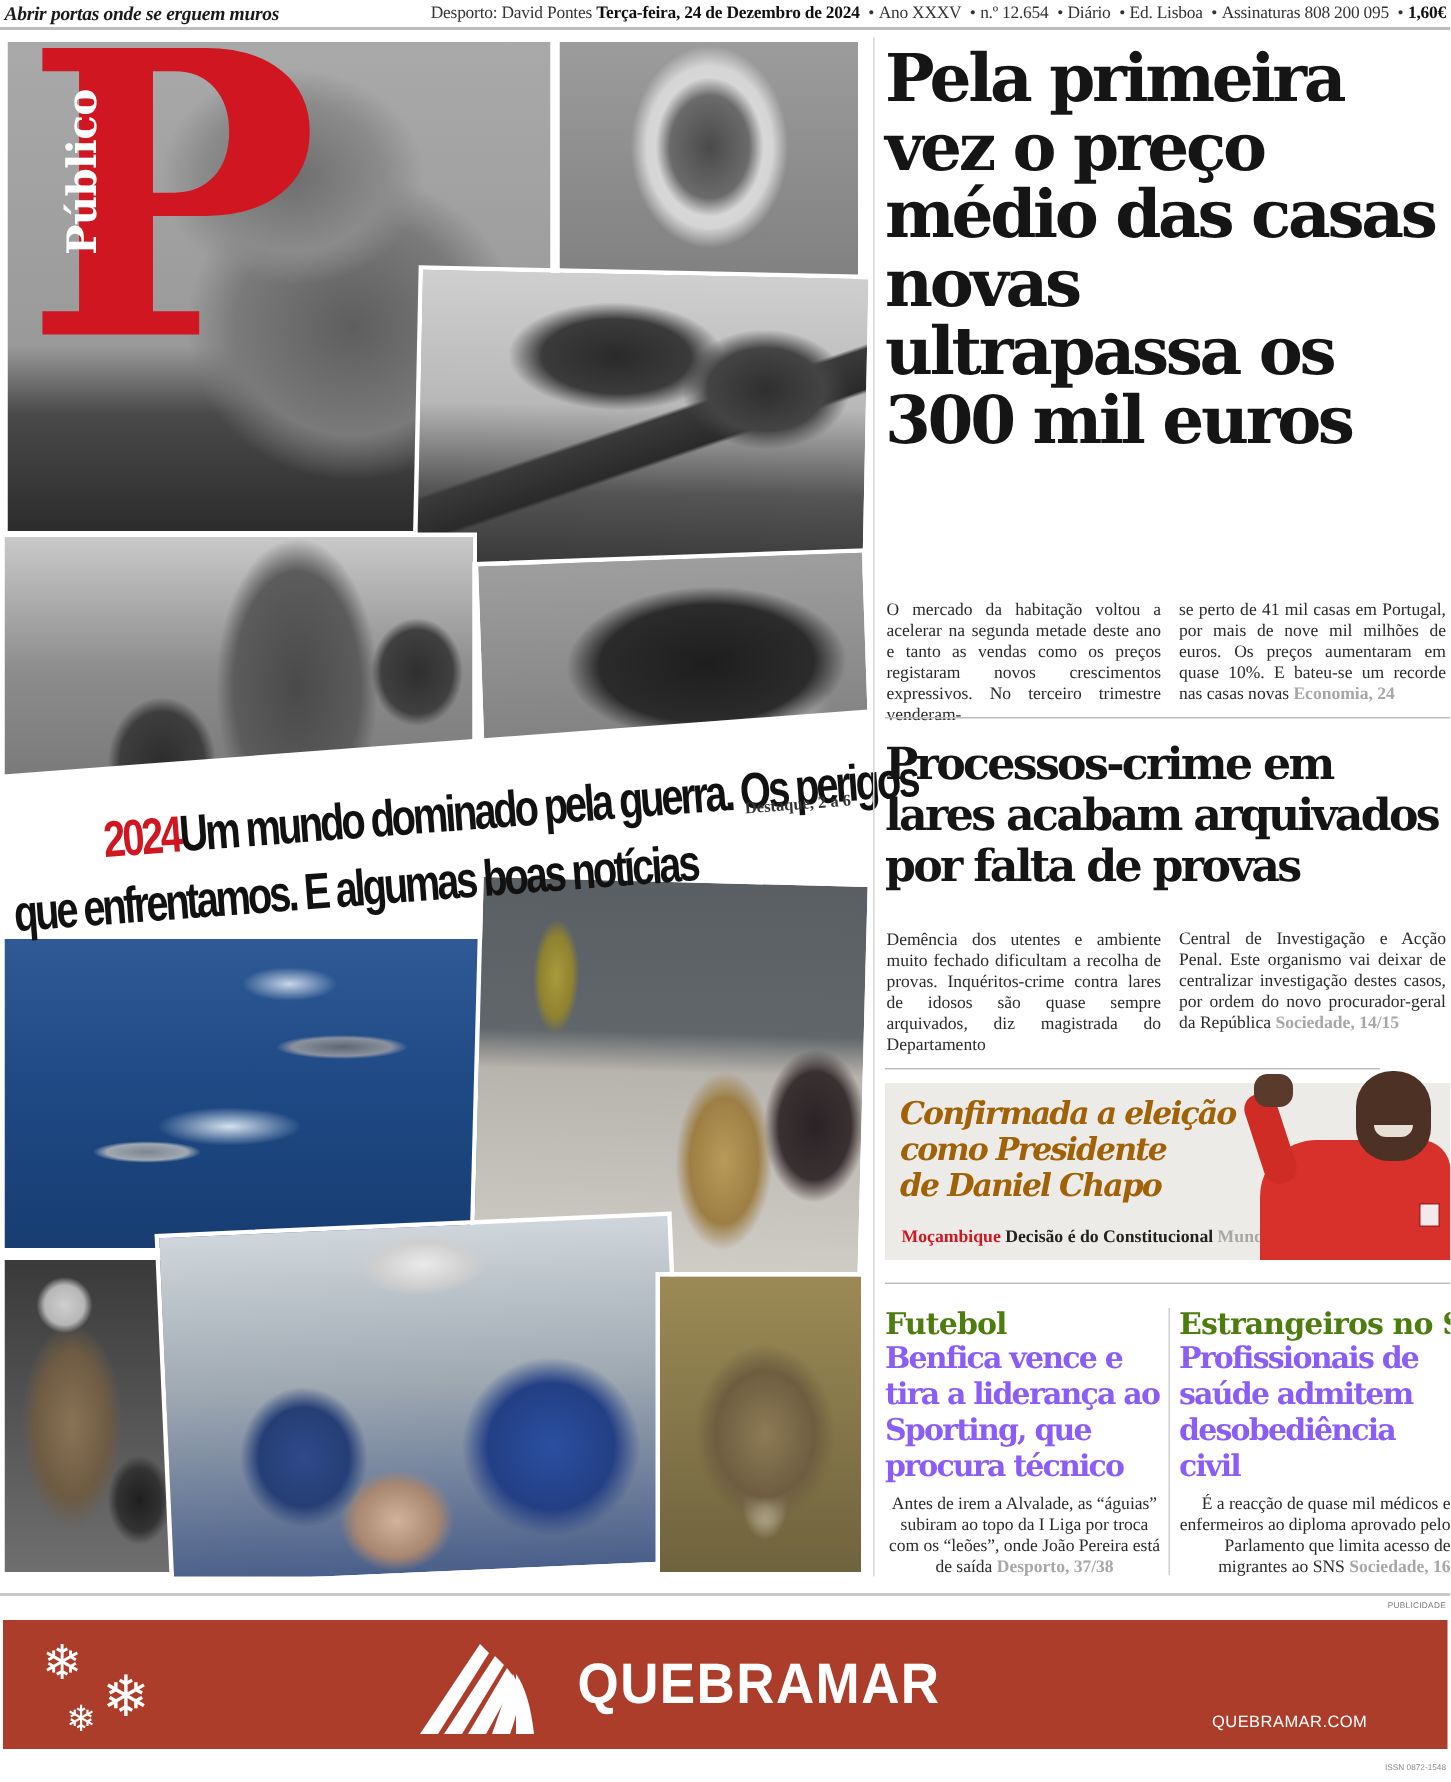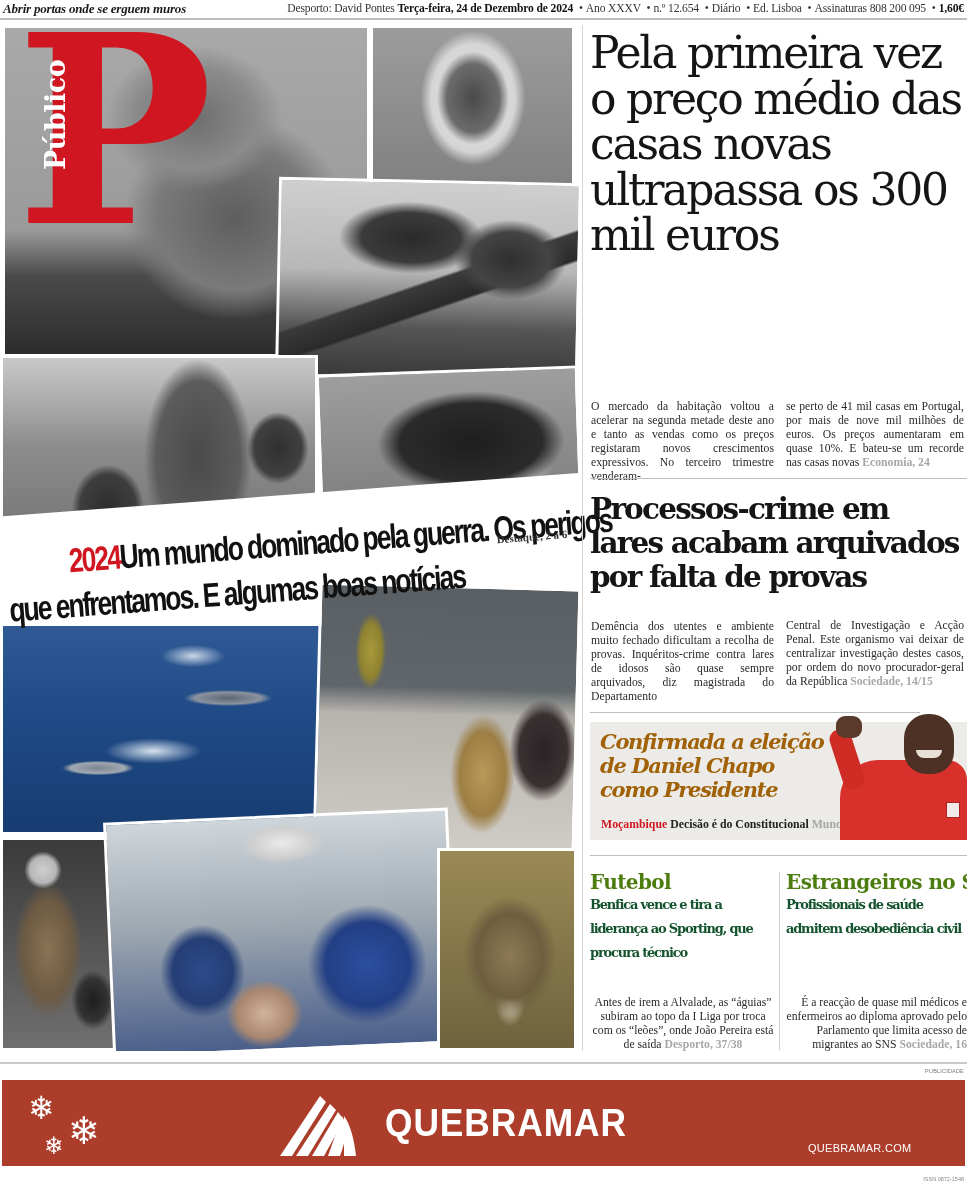--- a/index.html
+++ b/index.html
@@ -76,21 +76,21 @@
   .banner { position: absolute; left: -8px; top: 497px; width: 600px; height: 120px; transform: rotate(-4.3deg); transform-origin: left top; }
   .banner-bg { position: absolute; left: 0; top: 20px; width: 600px; height: 92px; background: #fff; }
   .banner-line1, .banner-line2 { position: absolute; font-family: "Liberation Sans", sans-serif; font-weight: bold; font-size: 34px; line-height: 34px; letter-spacing: -2.6px; color: #111; transform: scaleX(0.78); transform-origin: left top; white-space: nowrap; }
   .banner-line1-top { position: absolute; left: 72px; top: 52px; font-family: "Liberation Sans", sans-serif; font-weight: bold; font-size: 34px; line-height: 34px; letter-spacing: -2.6px; color: #111; transform: scaleX(0.78); transform-origin: left top; white-space: nowrap; }
   .banner-line2 { left: 16px; top: 120px; }
   .yr { color: #d01620; }
   .banner-ref { position: absolute; left: 500px; top: 74px; font-family: "Liberation Serif", serif; font-weight: bold; font-size: 11px; color: #333; white-space: nowrap; }
 
   
   .divider-v { position: absolute; left: 582px; top: 25px; width: 1px; height: 1026px; background: #d5d5d5; }
-  .lead-head { position: absolute; left: 590px; top: 30px; width: 372px; font-family: "DejaVu Serif", serif; font-weight: normal; font-size: 44px; line-height: 45.5px; letter-spacing: -2.2px; color: #151515; }
+  .lead-head { position: absolute; left: 590px; top: 30px; width: 372px; font-family: "DejaVu Serif", serif; font-weight: bold; font-size: 44px; line-height: 45.5px; letter-spacing: -2.2px; color: #151515; }
   .body2 { position: absolute; font-family: "Liberation Serif", serif; font-size: 11.7px; line-height: 13.9px; color: #2a2a2a; text-align: justify; hyphens: manual; }
   .ref { color: #a7a7a7; font-weight: bold; }
   .lead-col1 { left: 591px; top: 400px; width: 183px; }
   .lead-col2 { left: 786px; top: 400px; width: 178px; }
   .hline { position: absolute; height: 1px; background: #bdbdbd; }
 
   .sec-head { position: absolute; left: 590px; top: 492px; width: 377px; font-family: "DejaVu Serif", serif; font-weight: bold; font-size: 29.5px; line-height: 34px; letter-spacing: -1.8px; color: #151515; }
   .sec-col1 { left: 591px; top: 620px; width: 183px; }
   .sec-col2 { left: 786px; top: 619px; width: 178px; }
 
@@ -100,21 +100,21 @@
   .moz-kicker .kick { color: #d01620; margin-top: 27px; }
   .moz-photo { position: absolute; left: 240px; top: -18px; width: 137px; height: 136px; }
   .moz-shirt { position: absolute; left: 10px; top: 56px; width: 127px; height: 80px; background: #d8302a; border-radius: 38px 20px 0 0; }
   .moz-arm { position: absolute; left: 6px; top: 24px; width: 22px; height: 62px; background: #cf2c26; transform: rotate(-18deg); border-radius: 10px; }
   .moz-fist { position: absolute; left: 6px; top: 12px; width: 26px; height: 22px; background: #5a3a2a; border-radius: 9px; }
   .moz-face { position: absolute; left: 74px; top: 10px; width: 50px; height: 60px; background: #4c3124; border-radius: 24px 24px 22px 22px; }
   .moz-smile { position: absolute; left: 86px; top: 46px; width: 26px; height: 8px; background: #e8e0d5; border-radius: 0 0 10px 10px; }
   .moz-badge { position: absolute; left: 116px; top: 98px; width: 14px; height: 16px; background: #f2e9e9; border: 1px solid #a22; }
 
   .small-kicker { position: absolute; font-family: "DejaVu Serif", serif; font-weight: bold; font-size: 20px; color: #4d7c0f; letter-spacing: -0.6px; white-space: nowrap; }
-  .small-head { position: absolute; font-family: "DejaVu Serif", serif; font-weight: bold; font-size: 13px; line-height: 24px; letter-spacing: -1.2px; color: #14532d; }
+  .small-head { position: absolute; font-family: "DejaVu Serif", serif; font-weight: bold; font-size: 20px; line-height: 24px; letter-spacing: -1.2px; color: #8b5cf6; }
   .sp-kicker { left: 590px; top: 870px; }
   .sp-head { left: 590px; top: 893px; width: 190px; }
   .sp-body { left: 590px; top: 996px; width: 186px; text-align: center; }
   .vsep { position: absolute; left: 779px; top: 872px; width: 1px; height: 178px; background: #cfcfcf; }
   .sns-kicker { left: 786px; top: 870px; }
   .sns-head { left: 786px; top: 893px; width: 181px; }
   .sns-body { left: 786px; top: 996px; width: 181px; text-align: right; }
 
   
   .ad-rule { position: absolute; left: 0; top: 1062px; width: 967px; height: 2px; background: #c9c9c9; }
@@ -181,22 +181,22 @@
 <div class="hline" style="left:590px; top:478px; width:377px;"></div>
 
 <h2 class="sec-head">Processos-crime em lares acabam arquivados por falta de provas</h2>
 <p class="body2 sec-col1">Demência dos utentes e ambiente muito fechado dificultam a recolha de provas. Inquéritos-crime contra lares de idosos são quase sempre arquivados, diz magistrada do Departamento</p>
 <p class="body2 sec-col2"><span>Central de Investigação e Acção Penal. Este organismo vai deixar de centralizar investigação destes casos, por ordem do novo procurador-geral da República</span> <span class="ref">Sociedade, 14/15</span></p>
 <div class="hline" style="left:590px; top:712px; width:330px;"></div>
 
 <div class="moz-box">
   <div class="moz-head">
     <div>Confirmada a eleição</div>
+    <div>como Presidente</div>
     <div>de Daniel Chapo</div>
-    <div>como Presidente</div>
   </div>
   <div class="moz-kicker">
     <span class="kick">Moçambique</span>
     <span>Decisão é do Constitucional</span>
     <span class="ref">Mundo, 20</span>
   </div>
   <div class="moz-photo">
     <div class="moz-shirt"></div>
     <div class="moz-arm"></div>
     <div class="moz-fist"></div>

